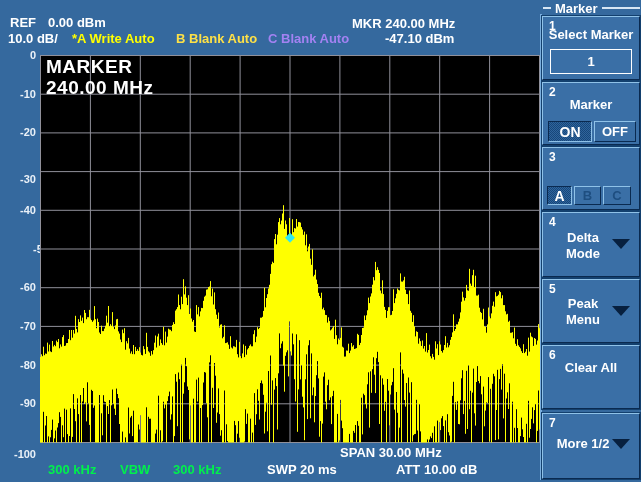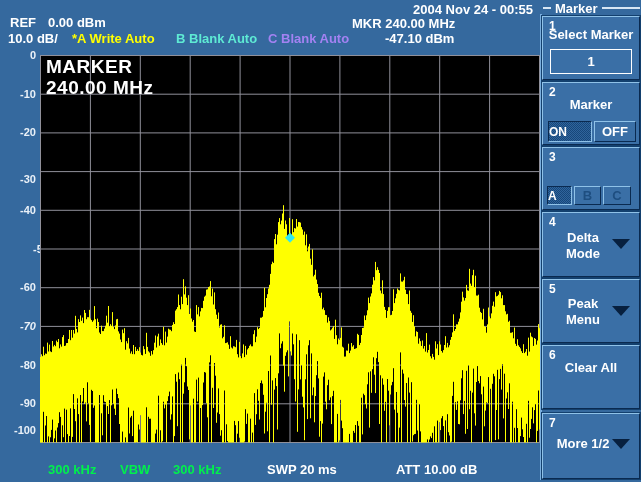--- a/index.html
+++ b/index.html
@@ -6,21 +6,21 @@
   .screen{
     position:relative;width:641px;height:482px;
     background:#35699E;overflow:hidden;
     font-family:"Liberation Sans",sans-serif;
     font-weight:bold;color:#fff;
     -webkit-font-smoothing:antialiased;
   }
   .abs{position:absolute;}
   .t13{font-size:13px;line-height:14px;white-space:nowrap;}
   .yellow{color:#FFFF00;}
-  .green-mid{color:#5eead4;}
+  .green-mid{color:#fde047;}
   .green-bright{color:#00F04C;}
   .violet{color:#A382F2;}
   
   .graph{
     position:absolute;left:40px;top:55px;width:500px;height:388px;
     background:#000;
   }
   .marker-overlay{
     position:absolute;left:6px;top:1px;
     font-size:19px;line-height:21px;color:#fff;letter-spacing:0.5px;
@@ -45,22 +45,22 @@
   }
   .panel .num{position:absolute;left:6px;top:2px;font-size:12px;}
   .panel .lbl{position:absolute;left:0;width:100%;text-align:center;font-size:13px;line-height:16px;}
   .btn-raised{
     position:absolute;display:flex;align-items:center;justify-content:center;
     background:#3A6FA6;font-size:13px;
     border-top:1px solid #8FC2E8;border-left:1px solid #8FC2E8;
     border-bottom:1px solid #0A2A50;border-right:1px solid #0A2A50;
   }
   .btn-sunken{
-    position:absolute;display:flex;align-items:center;
-    font-size:12px;color:#fff;
+    position:absolute;display:flex;align-items:center;justify-content:center;
+    font-size:14px;color:#fff;
     border-top:1px solid #0A2A50;border-left:1px solid #0A2A50;
     border-bottom:1px solid #8FC2E8;border-right:1px solid #8FC2E8;
     background-color:#2A5E95;
     background-image:
       linear-gradient(45deg,#17477A 25%,transparent 25%,transparent 75%,#17477A 75%),
       linear-gradient(45deg,#17477A 25%,#2F649C 25%,#2F649C 75%,#17477A 75%);
     background-size:2px 2px;background-position:0 0,1px 1px;
   }
   .btn-white{
     position:absolute;display:flex;align-items:center;justify-content:center;
@@ -77,50 +77,50 @@
 <body>
 
 <div class="screen">
 
   <div class="abs t13" style="left:10px;top:16px;">REF</div>
   <div class="abs t13" style="left:48px;top:16px;">0.00 dBm</div>
   <div class="abs t13" style="left:8px;top:32px;">10.0 dB/</div>
   <div class="abs t13 yellow" style="left:72px;top:32px;">*A Write Auto</div>
   <div class="abs t13 green-mid" style="left:176px;top:32px;">B Blank Auto</div>
   <div class="abs t13 violet" style="left:268px;top:32px;">C Blank Auto</div>
-  <div class="abs t13" style="left:355px;top:3px;width:178px;text-align:right;">2004 Nov 24 - 00:55</div>
   <div class="abs t13" style="left:352px;top:17px;">MKR 240.00 MHz</div>
   <div class="abs t13" style="left:385px;top:32px;">-47.10 dBm</div>
 
   <div id="yaxis">
       <div class="ylabel" style="left: 2px; top: 49px;">0</div>
       <div class="ylabel" style="left: 2px; top: 87.7px;">-10</div>
       <div class="ylabel" style="left: 2px; top: 126.4px;">-20</div>
       <div class="ylabel" style="left: 2px; top: 165.1px; margin-top: 8px;">-30</div>
       <div class="ylabel" style="left: 2px; top: 203.8px;">-40</div>
       <div class="ylabel" style="left: 15px; top: 242.5px;">-50</div>
       <div class="ylabel" style="left: 2px; top: 281.2px;">-60</div>
-      <div class="ylabel" style="left: 2px; top: 319.9px; font-style: italic;">-70</div>
+      <div class="ylabel" style="left: 2px; top: 319.9px;">-70</div>
       <div class="ylabel" style="left: 2px; top: 358.6px;">-80</div>
       <div class="ylabel" style="left: 2px; top: 397.3px;">-90</div>
-      <div class="ylabel" style="left: 2px; top: 424px;">-100</div>
+      <div class="ylabel" style="left: 2px; top: 448px;">-100</div>
     </div>
 
   <div class="graph">
     <svg id="plot" width="500" height="388" viewBox="0 0 500 388">
         <path d="M0.5 0L0.5 388M50.4 0L50.4 388M100.3 0L100.3 388M150.2 0L150.2 388M200.1 0L200.1 388M250 0L250 388M299.9 0L299.9 388M349.8 0L349.8 388M399.7 0L399.7 388M449.6 0L449.6 388M499.5 0L499.5 388M0 0.5L500 0.5M0 39.2L500 39.2M0 77.9L500 77.9M0 116.6L500 116.6M0 155.3L500 155.3M0 194L500 194M0 232.7L500 232.7M0 271.4L500 271.4M0 310.1L500 310.1M0 348.8L500 348.8M0 387.5L500 387.5" stroke="#90909A" stroke-width="1" fill="none"></path>
         <path d="M0.5 301.9L0.5 387.5M1.5 299.3L1.5 387.5M2.5 301.2L2.5 387.5M3.5 291.7L3.5 356.8M4.5 300.2L4.5 387.5M5.5 298.5L5.5 370.5M6.5 298.8L6.5 361.0M7.5 287.6L7.5 387.5M8.5 296.5L8.5 381.4M9.5 289.6L9.5 387.5M10.5 296.4L10.5 382.3M11.5 297.1L11.5 374.9M12.5 286.0L12.5 364.6M13.5 291.5L13.5 387.5M14.5 289.9L14.5 383.4M15.5 291.2L15.5 375.5M16.5 285.6L16.5 387.5M17.5 287.1L17.5 372.5M18.5 284.0L18.5 368.1M19.5 293.3L19.5 357.2M20.5 289.4L20.5 361.9M21.5 291.6L21.5 387.5M22.5 282.1L22.5 370.3M23.5 280.1L23.5 382.2M24.5 291.0L24.5 353.6M25.5 290.6L25.5 387.5M26.5 288.1L26.5 354.7M27.5 288.0L27.5 379.1M28.5 284.0L28.5 387.5M29.5 275.0L29.5 381.0M30.5 285.2L30.5 353.4M31.5 275.0L31.5 387.5M32.5 282.7L32.5 381.9M33.5 275.0L33.5 339.1M34.5 278.6L34.5 354.0M35.5 260.8L35.5 366.2M36.5 273.9L36.5 387.5M37.5 277.4L37.5 343.4M38.5 264.2L38.5 359.1M39.5 267.0L39.5 387.5M40.5 260.4L40.5 340.0M41.5 265.8L41.5 387.5M42.5 262.6L42.5 346.5M43.5 268.1L43.5 333.0M44.5 255.0L44.5 349.0M45.5 257.9L45.5 347.6M46.5 264.2L46.5 366.4M47.5 262.2L47.5 327.3M48.5 262.2L48.5 348.3M49.5 254.9L49.5 369.9M50.5 263.6L50.5 386.9M51.5 265.1L51.5 334.8M52.5 266.8L52.5 336.0M53.5 265.4L53.5 352.8M54.5 251.1L54.5 350.5M55.5 264.2L55.5 387.5M56.5 273.2L56.5 387.5M57.5 263.6L57.5 387.5M58.5 267.0L58.5 387.5M59.5 277.5L59.5 340.0M60.5 279.0L60.5 387.5M61.5 270.7L61.5 358.3M62.5 276.1L62.5 380.3M63.5 276.1L63.5 340.2M64.5 273.6L64.5 346.6M65.5 270.7L65.5 347.1M66.5 260.7L66.5 387.5M67.5 267.7L67.5 351.1M68.5 251.0L68.5 359.0M69.5 271.3L69.5 345.1M70.5 269.2L70.5 387.5M71.5 270.8L71.5 350.3M72.5 257.1L72.5 334.5M73.5 271.9L73.5 348.8M74.5 274.1L74.5 353.7M75.5 270.4L75.5 360.0M76.5 264.3L76.5 333.6M77.5 263.9L77.5 339.0M78.5 276.4L78.5 343.2M79.5 278.6L79.5 369.0M80.5 284.5L80.5 387.5M81.5 287.1L81.5 387.5M82.5 274.6L82.5 376.6M83.5 278.2L83.5 387.5M84.5 273.2L84.5 387.5M85.5 294.7L85.5 382.4M86.5 286.2L86.5 387.5M87.5 288.4L87.5 387.5M88.5 282.9L88.5 352.5M89.5 293.6L89.5 378.5M90.5 298.5L90.5 362.5M91.5 296.4L91.5 360.9M92.5 299.1L92.5 381.1M93.5 290.0L93.5 355.7M94.5 299.2L94.5 387.5M95.5 291.9L95.5 387.5M96.5 296.0L96.5 387.0M97.5 294.2L97.5 387.5M98.5 295.9L98.5 369.5M99.5 292.2L99.5 374.5M100.5 297.5L100.5 360.2M101.5 299.9L101.5 387.5M102.5 300.4L102.5 387.5M103.5 291.1L103.5 387.5M104.5 294.2L104.5 387.5M105.5 298.9L105.5 387.5M106.5 277.8L106.5 352.3M107.5 291.9L107.5 387.5M108.5 296.3L108.5 361.8M109.5 297.5L109.5 363.8M110.5 300.8L110.5 363.7M111.5 296.0L111.5 387.5M112.5 299.4L112.5 387.5M113.5 295.2L113.5 387.5M114.5 287.7L114.5 387.5M115.5 280.5L115.5 378.6M116.5 292.5L116.5 374.6M117.5 281.5L117.5 387.5M118.5 278.7L118.5 340.7M119.5 290.7L119.5 387.5M120.5 284.4L120.5 375.3M121.5 288.1L121.5 387.5M122.5 289.8L122.5 386.3M123.5 271.8L123.5 346.7M124.5 290.3L124.5 353.4M125.5 276.6L125.5 349.5M126.5 287.6L126.5 387.5M127.5 281.6L127.5 346.1M128.5 273.7L128.5 341.2M129.5 274.5L129.5 336.6M130.5 274.8L130.5 364.6M131.5 276.2L131.5 359.3M132.5 269.9L132.5 341.4M133.5 267.2L133.5 387.5M134.5 269.0L134.5 381.1M135.5 255.6L135.5 319.1M136.5 254.2L136.5 326.7M137.5 252.1L137.5 371.2M138.5 239.5L138.5 317.5M139.5 250.1L139.5 324.2M140.5 254.3L140.5 387.5M141.5 241.7L141.5 309.6M142.5 249.1L142.5 387.5M143.5 224.2L143.5 338.7M144.5 239.4L144.5 327.3M145.5 231.4L145.5 302.9M146.5 242.7L146.5 311.2M147.5 250.1L147.5 331.5M148.5 240.2L148.5 335.0M149.5 259.0L149.5 384.4M150.5 253.5L150.5 350.4M151.5 263.5L151.5 387.5M152.5 266.7L152.5 387.5M153.5 265.0L153.5 343.7M154.5 276.5L154.5 387.5M155.5 277.0L155.5 387.5M156.5 250.1L156.5 324.6M157.5 259.4L157.5 346.5M158.5 252.1L158.5 322.6M159.5 261.4L159.5 387.5M160.5 256.4L160.5 353.0M161.5 252.9L161.5 387.5M162.5 253.1L162.5 350.1M163.5 245.8L163.5 327.5M164.5 241.7L164.5 317.0M165.5 240.6L165.5 317.6M166.5 234.6L166.5 348.1M167.5 234.3L167.5 362.3M168.5 232.0L168.5 387.5M169.5 231.5L169.5 307.4M170.5 226.1L170.5 300.3M171.5 241.3L171.5 387.5M172.5 233.6L172.5 332.8M173.5 249.5L173.5 353.0M174.5 237.4L174.5 308.0M175.5 254.2L175.5 320.7M176.5 259.7L176.5 367.8M177.5 263.9L177.5 357.5M178.5 257.5L178.5 333.4M179.5 272.4L179.5 359.1M180.5 269.7L180.5 380.7M181.5 269.3L181.5 375.2M182.5 283.3L182.5 387.5M183.5 281.8L183.5 387.5M184.5 270.3L184.5 335.5M185.5 288.1L185.5 387.5M186.5 287.8L186.5 369.3M187.5 287.3L187.5 386.1M188.5 289.6L188.5 387.5M189.5 293.9L189.5 387.5M190.5 281.2L190.5 387.5M191.5 292.5L191.5 387.5M192.5 293.5L192.5 387.5M193.5 291.2L193.5 387.5M194.5 291.5L194.5 365.9M195.5 292.2L195.5 370.2M196.5 284.9L196.5 387.5M197.5 299.2L197.5 378.7M198.5 302.4L198.5 366.1M199.5 286.9L199.5 382.7M200.5 301.1L200.5 387.5M201.5 303.2L201.5 387.5M202.5 298.4L202.5 387.5M203.5 289.4L203.5 387.5M204.5 302.1L204.5 386.6M205.5 290.9L205.5 354.2M206.5 299.7L206.5 368.9M207.5 294.4L207.5 358.6M208.5 293.1L208.5 387.5M209.5 290.8L209.5 387.5M210.5 289.4L210.5 363.7M211.5 291.3L211.5 387.5M212.5 291.3L212.5 377.6M213.5 279.2L213.5 387.5M214.5 275.2L214.5 338.1M215.5 287.2L215.5 369.9M216.5 281.6L216.5 359.2M217.5 272.2L217.5 334.3M218.5 274.1L218.5 345.8M219.5 272.9L219.5 364.5M220.5 262.7L220.5 328.0M221.5 262.7L221.5 325.5M222.5 261.8L222.5 328.6M223.5 255.9L223.5 339.8M224.5 232.8L224.5 378.5M225.5 252.3L225.5 356.7M226.5 243.0L226.5 347.8M227.5 239.2L227.5 376.3M228.5 233.5L228.5 316.0M229.5 229.8L229.5 387.5M230.5 218.9L230.5 300.5M231.5 209.2L231.5 349.7M232.5 206.7L232.5 325.4M233.5 207.9L233.5 387.5M234.5 184.1L234.5 334.6M235.5 179.0L235.5 323.1M236.5 189.3L236.5 331.1M237.5 179.7L237.5 374.5M238.5 167.1L238.5 318.3M239.5 163.1L239.5 278.4M240.5 169.3L240.5 293.2M241.5 165.6L241.5 288.6M242.5 158.5L242.5 286.3M243.5 150.2L243.5 310.5M244.5 173.9L244.5 336.7M245.5 165.5L245.5 300.8M246.5 169.3L246.5 297.3M247.5 181.0L247.5 295.3M248.5 182.4L248.5 321.4M249.5 163.0L249.5 266.4M250.5 180.1L250.5 296.4M251.5 184.0L251.5 300.5M252.5 164.2L252.5 278.5M253.5 177.2L253.5 289.3M254.5 173.1L254.5 324.2M255.5 173.5L255.5 346.5M256.5 164.0L256.5 279.3M257.5 171.6L257.5 376.8M258.5 167.0L258.5 334.4M259.5 167.1L259.5 285.2M260.5 167.6L260.5 324.4M261.5 172.1L261.5 310.0M262.5 174.5L262.5 341.7M263.5 179.8L263.5 352.4M264.5 176.6L264.5 385.2M265.5 190.3L265.5 324.3M266.5 179.3L266.5 299.3M267.5 196.3L267.5 364.1M268.5 191.5L268.5 290.3M269.5 188.9L269.5 285.2M270.5 203.7L270.5 363.3M271.5 209.8L271.5 298.4M272.5 194.4L272.5 340.3M273.5 221.4L273.5 332.4M274.5 219.8L274.5 367.3M275.5 214.7L275.5 341.0M276.5 224.6L276.5 320.2M277.5 229.1L277.5 306.1M278.5 237.8L278.5 323.4M279.5 241.0L279.5 381.7M280.5 242.9L280.5 366.1M281.5 237.7L281.5 387.5M282.5 254.2L282.5 368.6M283.5 252.6L283.5 321.6M284.5 255.2L284.5 317.4M285.5 259.9L285.5 346.7M286.5 260.1L286.5 354.3M287.5 267.6L287.5 330.2M288.5 262.3L288.5 324.7M289.5 266.1L289.5 345.2M290.5 275.4L290.5 342.4M291.5 274.4L291.5 369.1M292.5 272.7L292.5 341.1M293.5 271.1L293.5 335.8M294.5 283.9L294.5 387.5M295.5 264.7L295.5 387.5M296.5 280.2L296.5 387.5M297.5 289.3L297.5 358.9M298.5 283.5L298.5 387.5M299.5 284.9L299.5 385.4M300.5 282.9L300.5 344.9M301.5 272.4L301.5 365.6M302.5 291.7L302.5 373.2M303.5 292.6L303.5 387.5M304.5 301.6L304.5 387.5M305.5 301.5L305.5 387.5M306.5 295.5L306.5 387.5M307.5 295.7L307.5 387.5M308.5 288.7L308.5 387.5M309.5 298.1L309.5 378.9M310.5 295.6L310.5 387.5M311.5 288.0L311.5 387.5M312.5 291.6L312.5 387.5M313.5 290.2L313.5 375.9M314.5 294.0L314.5 377.8M315.5 293.6L315.5 370.0M316.5 293.1L316.5 387.5M317.5 278.8L317.5 366.1M318.5 279.9L318.5 370.8M319.5 290.1L319.5 387.5M320.5 287.9L320.5 387.5M321.5 280.0L321.5 342.7M322.5 273.0L322.5 379.4M323.5 272.6L323.5 338.7M324.5 260.5L324.5 340.2M325.5 265.1L325.5 349.1M326.5 260.3L326.5 353.5M327.5 255.3L327.5 329.3M328.5 242.6L328.5 317.3M329.5 248.1L329.5 372.6M330.5 241.5L330.5 316.3M331.5 238.4L331.5 337.8M332.5 229.7L332.5 314.2M333.5 222.1L333.5 302.3M334.5 225.4L334.5 319.7M335.5 206.9L335.5 338.1M336.5 215.2L336.5 303.2M337.5 212.2L337.5 296.8M338.5 214.9L338.5 307.1M339.5 218.0L339.5 369.0M340.5 235.5L340.5 320.3M341.5 238.4L341.5 387.5M342.5 225.3L342.5 323.4M343.5 239.1L343.5 329.7M344.5 251.9L344.5 355.8M345.5 254.9L345.5 346.9M346.5 262.9L346.5 387.5M347.5 255.9L347.5 324.0M348.5 252.2L348.5 335.7M349.5 252.2L349.5 370.3M350.5 260.2L350.5 339.5M351.5 259.8L351.5 330.3M352.5 256.0L352.5 326.9M353.5 234.3L353.5 313.2M354.5 248.1L354.5 354.6M355.5 243.3L355.5 387.5M356.5 238.8L356.5 337.0M357.5 233.5L357.5 357.8M358.5 234.8L358.5 387.5M359.5 235.4L359.5 372.6M360.5 218.4L360.5 297.4M361.5 226.5L361.5 387.5M362.5 226.7L362.5 314.6M363.5 225.4L363.5 318.6M364.5 221.8L364.5 345.1M365.5 234.7L365.5 351.6M366.5 239.0L366.5 328.0M367.5 239.2L367.5 387.5M368.5 249.1L368.5 322.5M369.5 235.5L369.5 337.6M370.5 255.8L370.5 387.5M371.5 257.8L371.5 327.2M372.5 266.9L372.5 386.6M373.5 260.2L373.5 380.2M374.5 271.4L374.5 379.1M375.5 281.4L375.5 378.9M376.5 276.3L376.5 344.8M377.5 277.0L377.5 375.5M378.5 288.7L378.5 387.5M379.5 283.4L379.5 349.2M380.5 286.2L380.5 376.4M381.5 290.9L381.5 387.5M382.5 285.5L382.5 387.5M383.5 293.6L383.5 387.5M384.5 291.0L384.5 387.5M385.5 296.6L385.5 387.5M386.5 278.1L386.5 387.5M387.5 297.5L387.5 384.4M388.5 295.0L388.5 387.5M389.5 289.6L389.5 384.5M390.5 301.3L390.5 381.4M391.5 303.4L391.5 383.1M392.5 298.9L392.5 377.8M393.5 301.9L393.5 387.5M394.5 304.7L394.5 371.3M395.5 286.3L395.5 387.5M396.5 293.5L396.5 387.5M397.5 289.2L397.5 365.6M398.5 300.1L398.5 387.5M399.5 286.3L399.5 367.1M400.5 289.5L400.5 375.1M401.5 296.0L401.5 363.3M402.5 297.6L402.5 361.1M403.5 295.1L403.5 371.1M404.5 290.0L404.5 387.5M405.5 281.2L405.5 365.4M406.5 292.5L406.5 387.5M407.5 287.9L407.5 359.2M408.5 292.3L408.5 377.2M409.5 290.2L409.5 380.5M410.5 284.8L410.5 387.5M411.5 282.0L411.5 386.7M412.5 277.4L412.5 340.9M413.5 259.3L413.5 326.8M414.5 275.9L414.5 387.5M415.5 274.0L415.5 347.2M416.5 269.3L416.5 354.9M417.5 269.4L417.5 346.3M418.5 266.7L418.5 369.0M419.5 263.6L419.5 369.3M420.5 257.4L420.5 345.3M421.5 246.7L421.5 323.3M422.5 236.7L422.5 315.2M423.5 242.4L423.5 359.1M424.5 245.6L424.5 345.9M425.5 243.0L425.5 378.8M426.5 229.9L426.5 315.8M427.5 235.3L427.5 374.0M428.5 235.8L428.5 310.2M429.5 213.8L429.5 354.2M430.5 228.6L430.5 335.8M431.5 230.8L431.5 387.5M432.5 220.2L432.5 337.6M433.5 214.8L433.5 313.6M434.5 232.1L434.5 358.3M435.5 220.7L435.5 370.6M436.5 240.5L436.5 327.0M437.5 240.6L437.5 311.1M438.5 239.7L438.5 326.0M439.5 252.7L439.5 328.3M440.5 256.9L440.5 321.1M441.5 258.0L441.5 339.3M442.5 264.4L442.5 387.5M443.5 253.8L443.5 331.6M444.5 271.3L444.5 371.3M445.5 271.8L445.5 355.6M446.5 277.7L446.5 347.4M447.5 269.4L447.5 348.2M448.5 252.5L448.5 322.1M449.5 261.4L449.5 386.3M450.5 263.3L450.5 333.8M451.5 258.4L451.5 387.5M452.5 250.8L452.5 328.8M453.5 246.6L453.5 318.8M454.5 251.7L454.5 321.3M455.5 237.2L455.5 385.1M456.5 241.4L456.5 355.0M457.5 240.9L457.5 314.8M458.5 239.7L458.5 384.3M459.5 235.9L459.5 324.1M460.5 237.1L460.5 313.9M461.5 243.3L461.5 334.6M462.5 240.3L462.5 309.2M463.5 250.1L463.5 363.4M464.5 250.1L464.5 318.7M465.5 256.3L465.5 386.9M466.5 259.4L466.5 343.5M467.5 258.8L467.5 337.3M468.5 266.8L468.5 354.0M469.5 265.7L469.5 328.3M470.5 277.8L470.5 387.5M471.5 277.7L471.5 387.5M472.5 277.2L472.5 346.7M473.5 283.3L473.5 387.5M474.5 272.5L474.5 372.8M475.5 288.8L475.5 387.5M476.5 290.9L476.5 354.2M477.5 284.2L477.5 373.0M478.5 290.3L478.5 387.5M479.5 291.9L479.5 387.5M480.5 293.4L480.5 381.1M481.5 296.2L481.5 362.6M482.5 298.0L482.5 374.3M483.5 289.2L483.5 382.0M484.5 298.1L484.5 387.5M485.5 296.7L485.5 387.5M486.5 294.0L486.5 368.8M487.5 300.7L487.5 387.5M488.5 282.6L488.5 345.8M489.5 296.6L489.5 382.7M490.5 277.7L490.5 374.0M491.5 281.5L491.5 363.9M492.5 282.3L492.5 352.3M493.5 290.9L493.5 368.4M494.5 283.0L494.5 355.1M495.5 283.9L495.5 349.1M496.5 289.6L496.5 387.5M497.5 285.5L497.5 375.9M498.5 269.1L498.5 335.5M499.5 273.2L499.5 374.5" stroke="#FFFF00" stroke-width="1" fill="none"></path>
         <polygon points="250,177.77700000000002 255,182.77700000000002 250,187.77700000000002 245,182.77700000000002" fill="#30E8F0"></polygon>
       </svg>
     <div class="marker-overlay">
       <div>MARKER</div>
       <div>240.00 MHz</div>
     </div>
   </div>
 
+  <div class="abs t13" style="left:340px;top:446px;">SPAN 30.00 MHz</div>
   <div class="abs t13 green-bright" style="left:8px;top:480px;padding-left:48px;">RBW</div>
   <div class="abs t13 green-bright" style="left:48px;top:463px;">300 kHz</div>
   <div class="abs t13 green-bright" style="left:120px;top:463px;">VBW</div>
   <div class="abs t13 green-bright" style="left:173px;top:463px;">300 kHz</div>
   <div class="abs t13" style="left:267px;top:463px;">SWP 20 ms</div>
   <div class="abs t13" style="left:396px;top:463px;text-align:right;">ATT 10.00 dB</div>
 
   <div class="side-sep"></div>
   <div class="menu-title">
     <div class="line l"></div>

